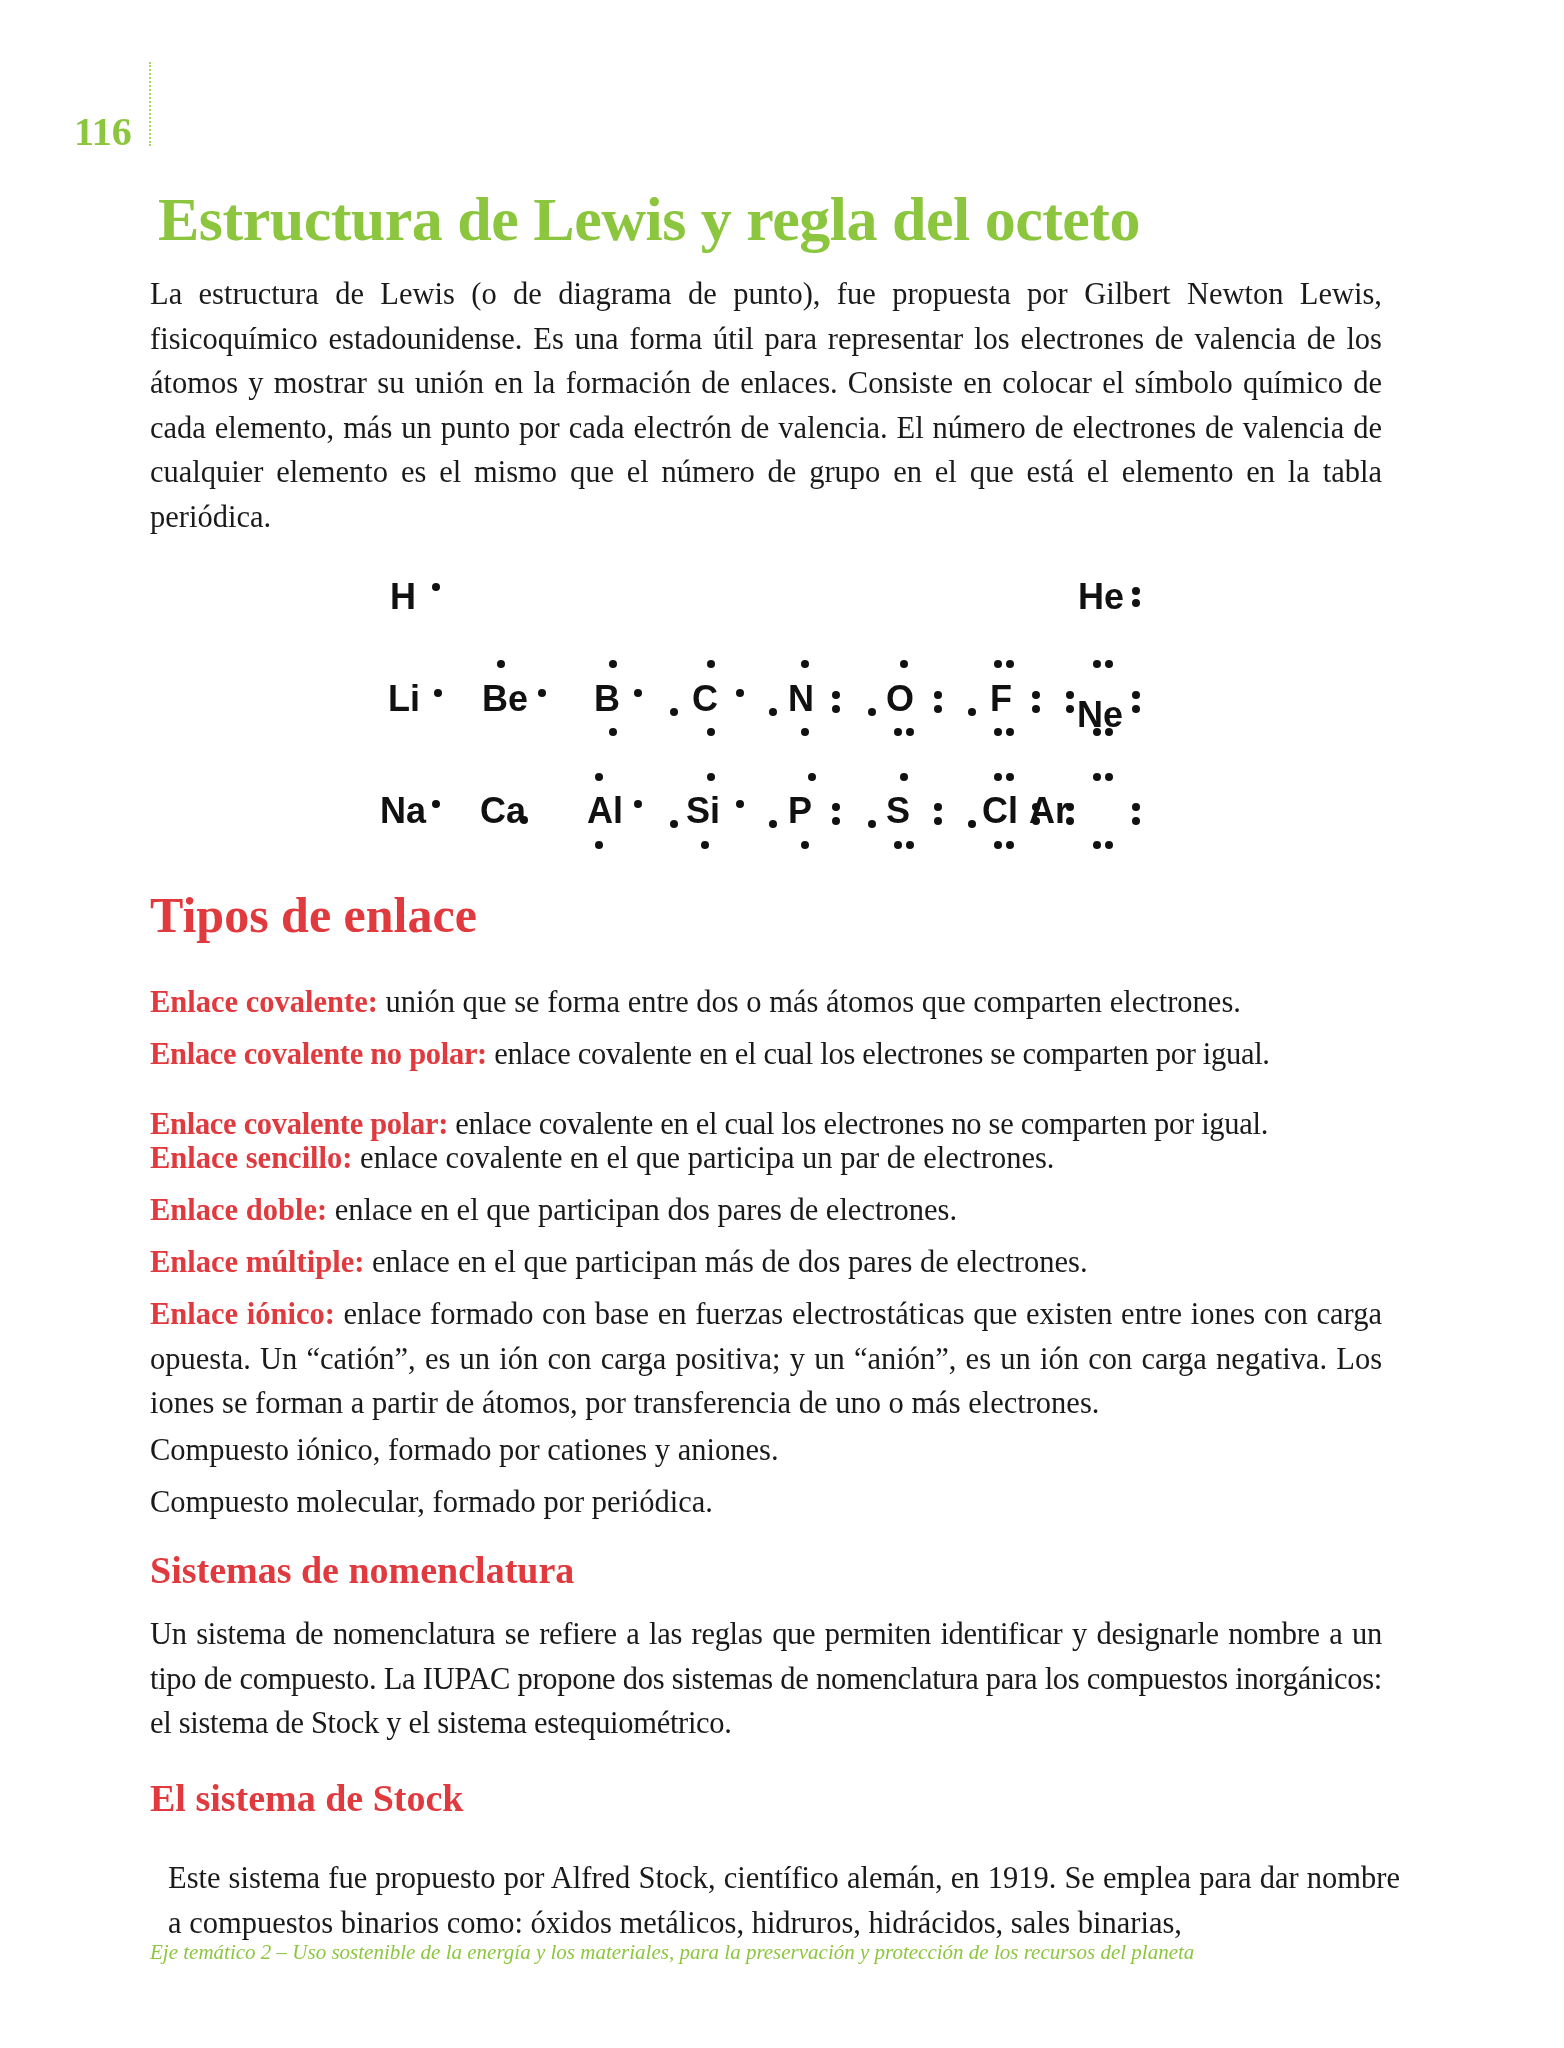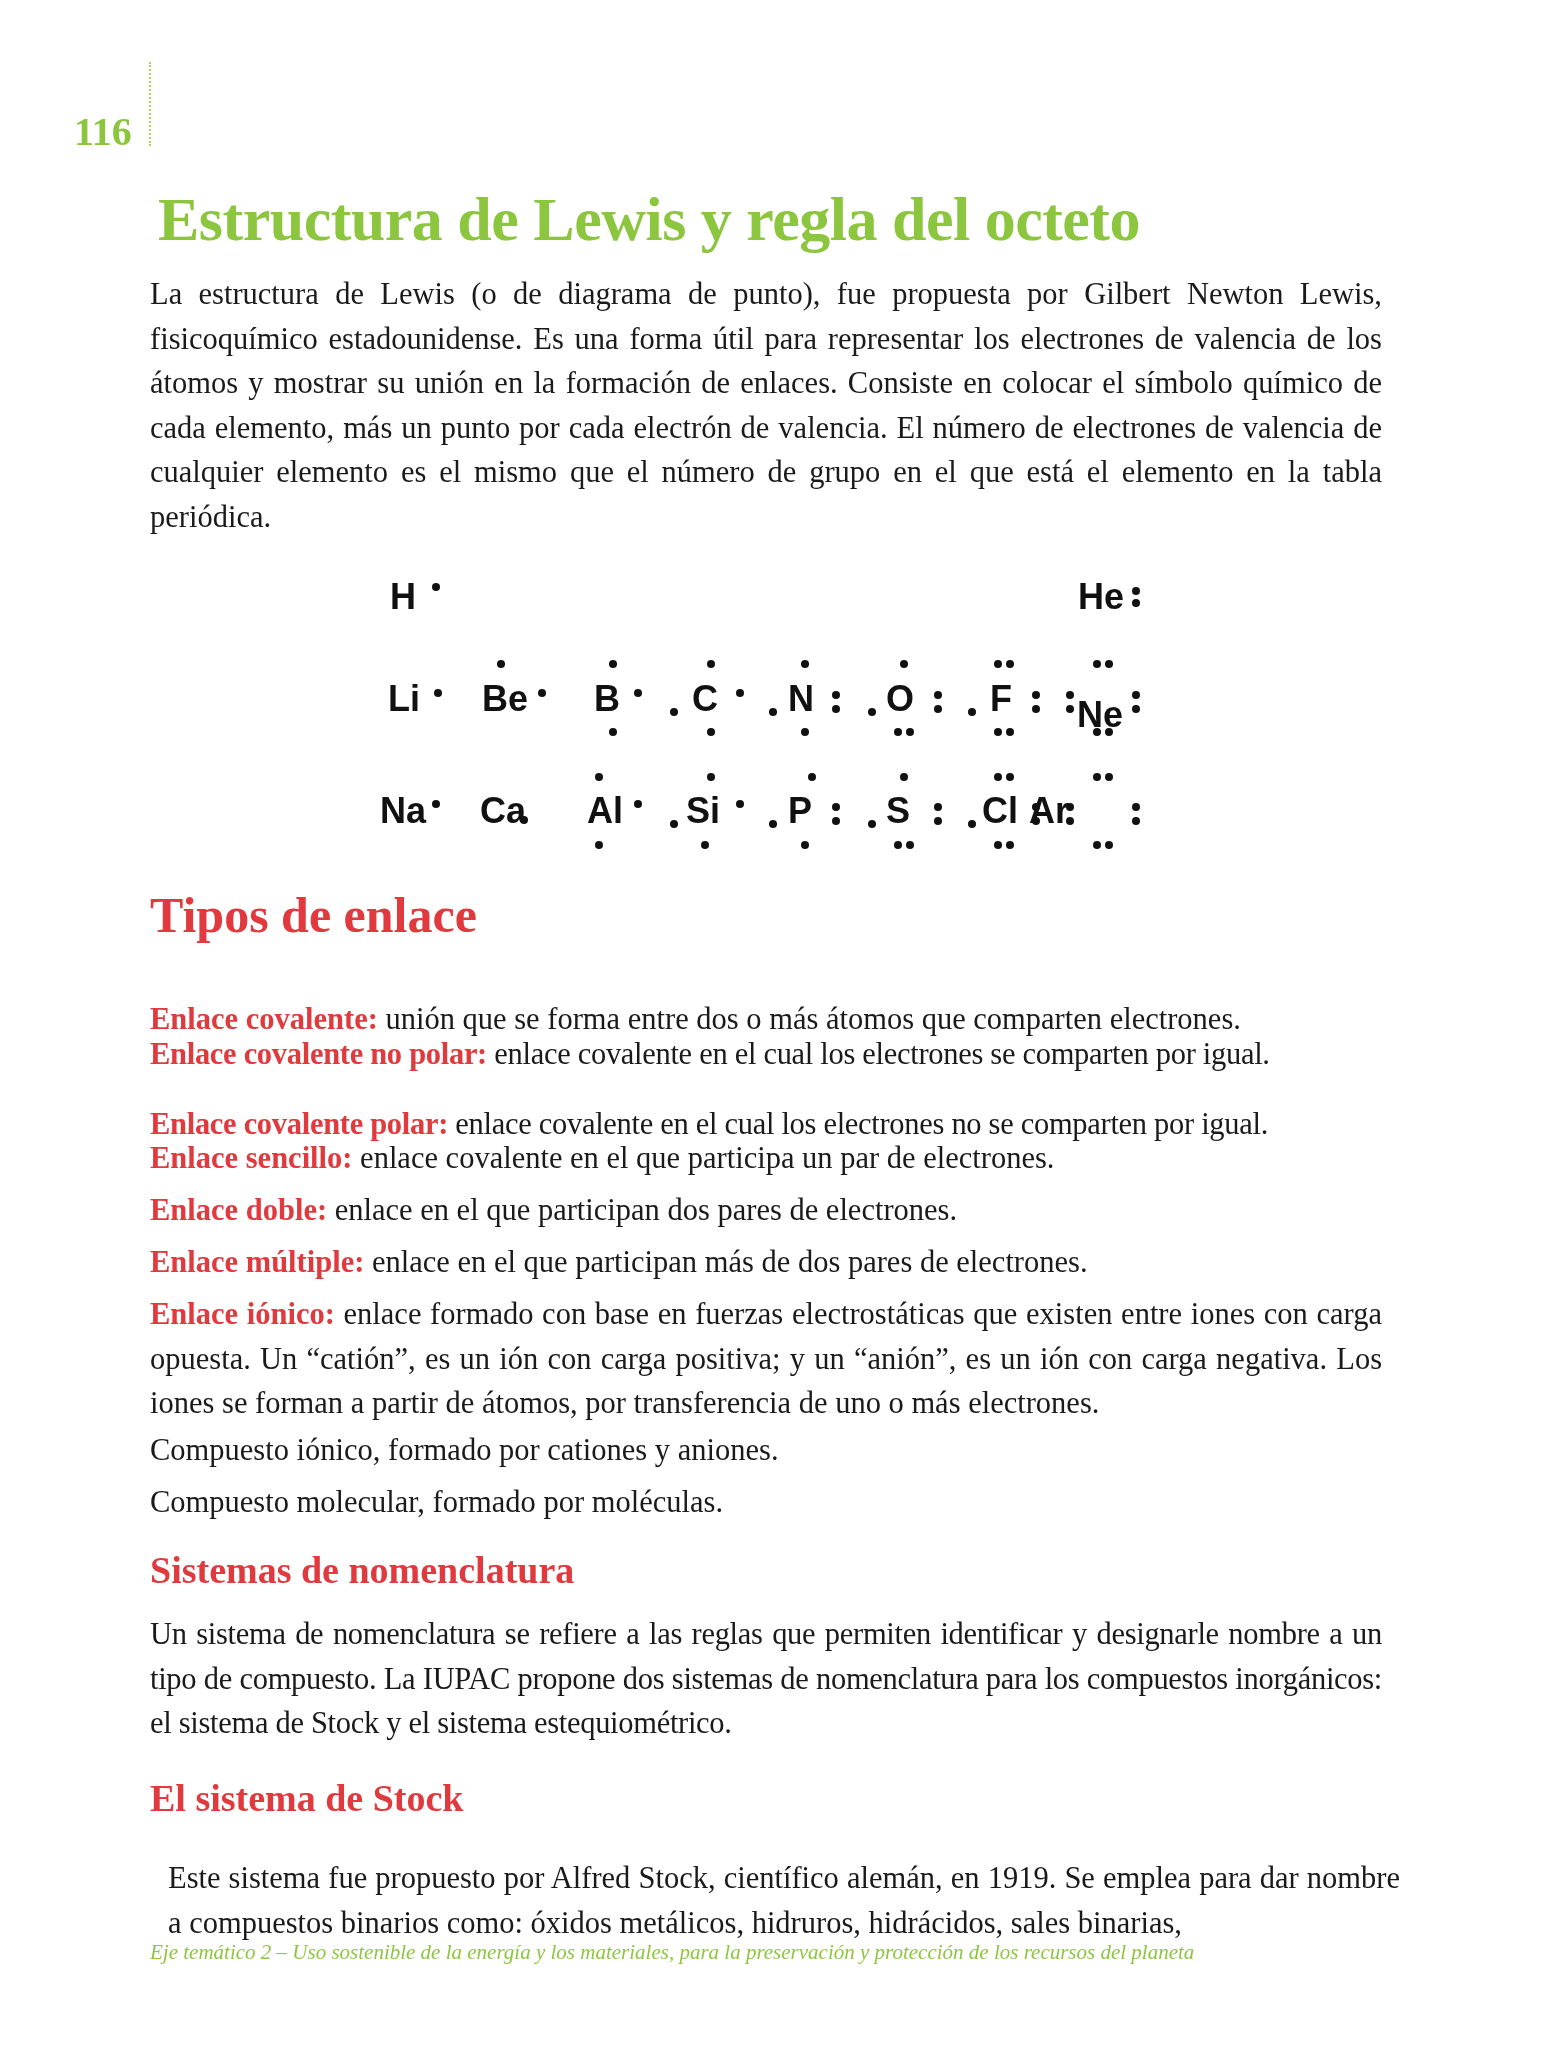--- a/index.html
+++ b/index.html
@@ -144,21 +144,21 @@
   <div class="dot" style="left:1093px;top:773px;"></div>
   <div class="dot" style="left:1105px;top:773px;"></div>
   <div class="dot" style="left:1132px;top:803px;"></div>
   <div class="dot" style="left:1132px;top:817px;"></div>
   <div class="dot" style="left:1093px;top:841px;"></div>
   <div class="dot" style="left:1105px;top:841px;"></div>
 </div>
 
 <h2 class="abs h2 big" style="margin:0">Tipos de enlace</h2>
 
-<div class="abs def" style="top:980px;margin-top:17px;">
+<div class="abs def" style="top:980px;">
   <span class="term">Enlace covalente:</span><span> unión que se forma entre dos o más átomos que comparten electrones.</span>
 </div>
 <div class="abs def" style="top:1032px;letter-spacing:-0.3px;">
   <span class="term">Enlace covalente no polar:</span><span> enlace covalente en el cual los electrones se comparten por igual.</span>
 </div>
 <div class="abs def" style="top:1084px;letter-spacing:-0.3px;margin-top:18px;">
   <span class="term">Enlace covalente polar:</span><span> enlace covalente en el cual los electrones no se comparten por igual.</span>
 </div>
 <div class="abs def" style="top:1136px;">
   <span class="term">Enlace sencillo:</span><span> enlace covalente en el que participa un par de electrones.</span>
@@ -166,21 +166,21 @@
 <div class="abs def" style="top:1188px;">
   <span class="term">Enlace doble:</span><span> enlace en el que participan dos pares de electrones.</span>
 </div>
 <div class="abs def" style="top:1240px;">
   <span class="term">Enlace múltiple:</span><span> enlace en el que participan más de dos pares de electrones.</span>
 </div>
 <div class="abs def wrap" style="top:1292px;">
   <span class="term">Enlace iónico:</span><span> enlace formado con base en fuerzas electrostáticas que existen entre iones con carga opuesta. Un “catión”, es un ión con carga positiva; y un “anión”, es un ión con carga negativa. Los iones se forman a partir de átomos, por transferencia de uno o más electrones.</span>
 </div>
 <div class="abs def" style="top:1428px;">Compuesto iónico, formado por cationes y aniones.</div>
-<div class="abs def" style="top:1480px;">Compuesto molecular, formado por moléculas.</div>
+<div class="abs def" style="top:1480px;">Compuesto molecular, formado por periódica.</div>
 
 <h3 class="abs h2 mid" style="margin:0;top:1548px;">Sistemas de nomenclatura</h3>
 <p class="abs para" style="margin:0;top:1612px;letter-spacing:-0.3px;">Un sistema de nomenclatura se refiere a las reglas que permiten identificar y designarle nombre a un tipo de compuesto. La IUPAC propone dos sistemas de nomenclatura para los compuestos inorgánicos: el sistema de Stock y el sistema estequiométrico.</p>
 
 <h3 class="abs h2 mid" style="margin:0;top:1776px;">El sistema de Stock</h3>
 <p class="abs para" style="margin:18px;top:1838px;">Este sistema fue propuesto por Alfred Stock, científico alemán, en 1919. Se emplea para dar nombre a compuestos binarios como: óxidos metálicos, hidruros, hidrácidos, sales binarias,</p>
 
 <div class="abs footer">Eje temático 2 – Uso sostenible de la energía y los materiales, para la preservación y protección de los recursos del planeta</div>
 
 </body></html>

